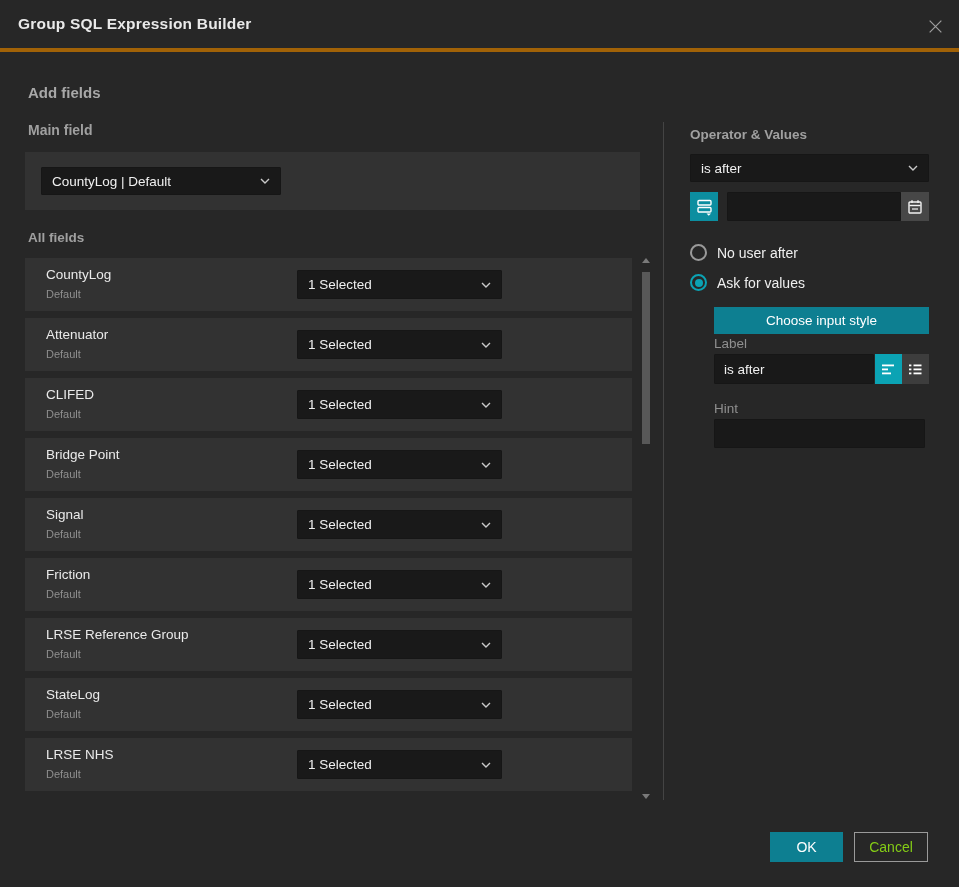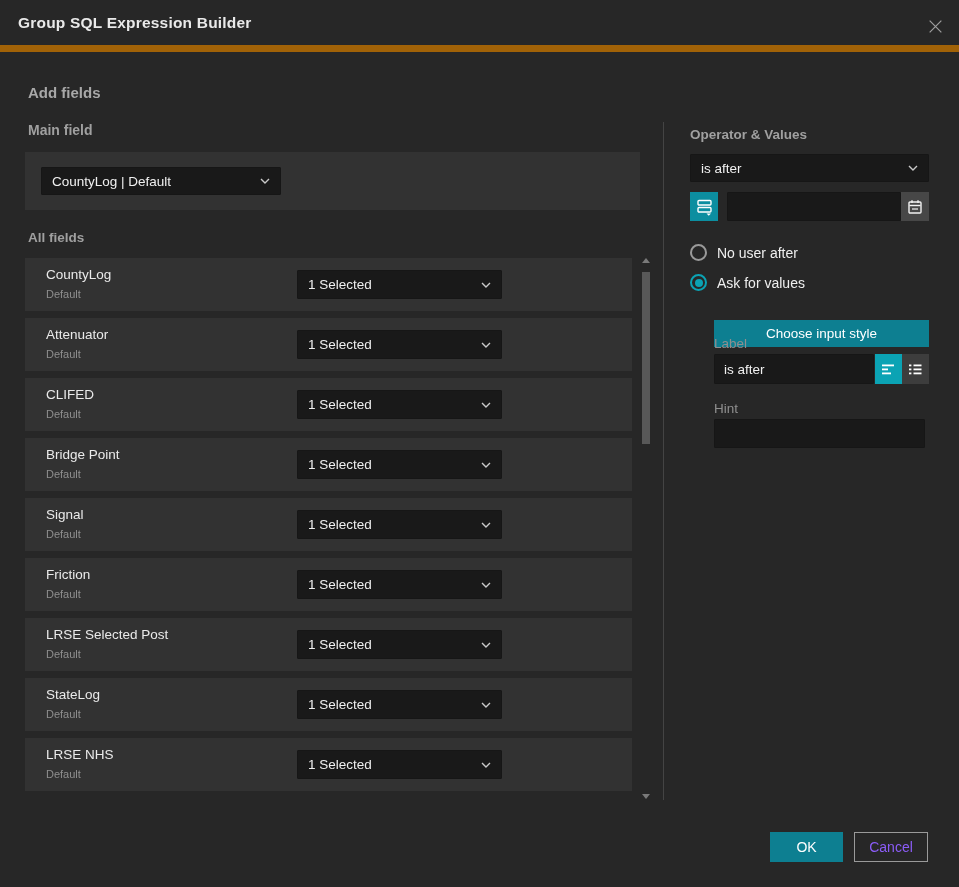--- a/index.html
+++ b/index.html
@@ -5,21 +5,21 @@
   * { margin:0; padding:0; box-sizing:border-box; }
   html,body { background:#1b1b1b; }
   body { font-family:"Liberation Sans", sans-serif; }
   .dialog {
     position:relative; width:959px; height:887px;
     background:#272727; color:#e8e8e8; overflow:hidden;
   }
   
   .titlebar {
     position:absolute; left:0; top:0; width:959px; height:52px;
-    border-bottom:7px solid #a16207; display:flex; align-items:center;
+    border-bottom:4px solid #a16207; display:flex; align-items:center;
   }
   .titlebar .title {
     margin-left:18px; font-size:15.5px; font-weight:bold; color:#e9e9e9; letter-spacing:.2px;
   }
   .close-btn {
     position:absolute; right:14px; top:16px; width:20px; height:20px;
     display:flex; align-items:center; justify-content:center; cursor:pointer; color:#9f9f9f;
   }
   
   .sec-label { position:absolute; font-weight:bold; color:#a0a0a0; }
@@ -82,21 +82,21 @@
   .radio-row { position:absolute; left:690px; display:flex; align-items:center; cursor:pointer; }
   .radio-row .rlabel { margin-left:10px; font-size:14px; color:#efefef; }
   .radio {
     width:17px; height:17px; border-radius:50%; border:2px solid #9a9a9a; flex:none;
     display:flex; align-items:center; justify-content:center; background:transparent;
   }
   .radio.checked { border-color:#0ba3b4; }
   .radio.checked .dot { width:8px; height:8px; border-radius:50%; background:#0ba3b4; }
   
   .choose-btn {
-    position:absolute; left:714px; top:320px; width:215px; height:27px; background:#0d7f91;
+    position:absolute; left:714px; top:307px; width:215px; height:27px; background:#0d7f91;
     color:#ffffff; font-size:13.5px; display:flex; align-items:center; justify-content:center;
     cursor:pointer; border:none; font-family:"Liberation Sans", sans-serif;
   }
   .lbl-label { position:absolute; left:714px; top:336px; font-size:13.5px; color:#8f8f8f; }
   .label-row { position:absolute; left:714px; top:354px; width:215px; height:30px; display:flex; }
   .label-row .linput { width:160px; height:30px; }
   .seg {
     width:27px; height:30px; display:flex; align-items:center; justify-content:center;
     cursor:pointer; flex:none;
   }
@@ -104,21 +104,21 @@
   .seg.idle   { background:#3d3d3d; }
   .lbl-hint { position:absolute; left:714px; top:401px; font-size:13.5px; color:#8f8f8f; }
   .hint-input { position:absolute; left:714px; top:419px; width:211px; height:29px; }
   
   .ok-btn {
     position:absolute; left:770px; top:832px; width:73px; height:30px; background:#0d7f91;
     color:#ffffff; font-size:14px; border:none; cursor:pointer; font-family:"Liberation Sans", sans-serif;
   }
   .cancel-btn {
     position:absolute; left:854px; top:832px; width:74px; height:30px; background:transparent;
-    color:#8b5cf6; font-size:14px; border:1px solid #9a9a9a; cursor:pointer; font-family:"Liberation Sans", sans-serif;
+    color:#84cc16; font-size:14px; border:1px solid #9a9a9a; cursor:pointer; font-family:"Liberation Sans", sans-serif;
   }
 </style>
 </head>
 <body>
 
 <div class="dialog">
 
   <div class="titlebar">
     <div class="title">Group SQL Expression Builder</div>
     <div class="close-btn">
@@ -216,21 +216,21 @@
         <span class="sel-text">1 Selected</span>
         <span class="chev">
           <svg width="10" height="6" viewBox="0 0 10 6">
               <path d="M1 1 L5 5 L9 1" stroke="currentColor" stroke-width="1.4" fill="none"></path>
             </svg>
         </span>
       </div>
     </div>
 
     <div class="frow">
-      <div class="fname">LRSE Selected Post</div>
+      <div class="fname">LRSE Reference Group</div>
       <div class="fsub">Default</div>
       <div class="select row-select">
         <span class="sel-text">1 Selected</span>
         <span class="chev">
           <svg width="10" height="6" viewBox="0 0 10 6">
               <path d="M1 1 L5 5 L9 1" stroke="currentColor" stroke-width="1.4" fill="none"></path>
             </svg>
         </span>
       </div>
     </div>

